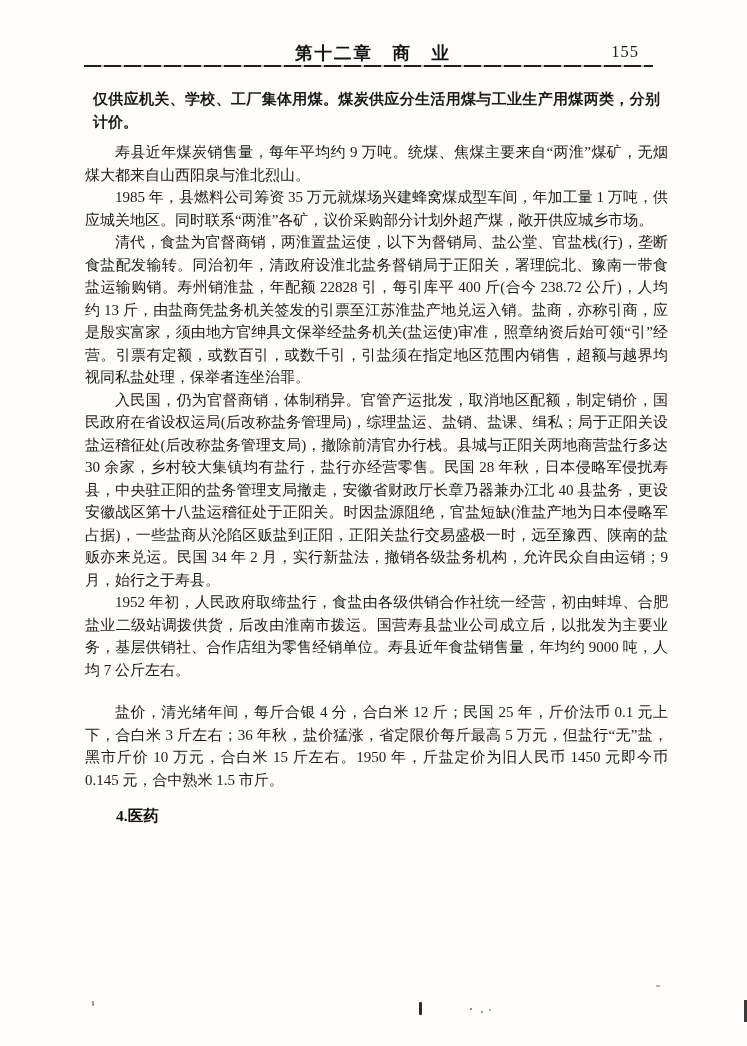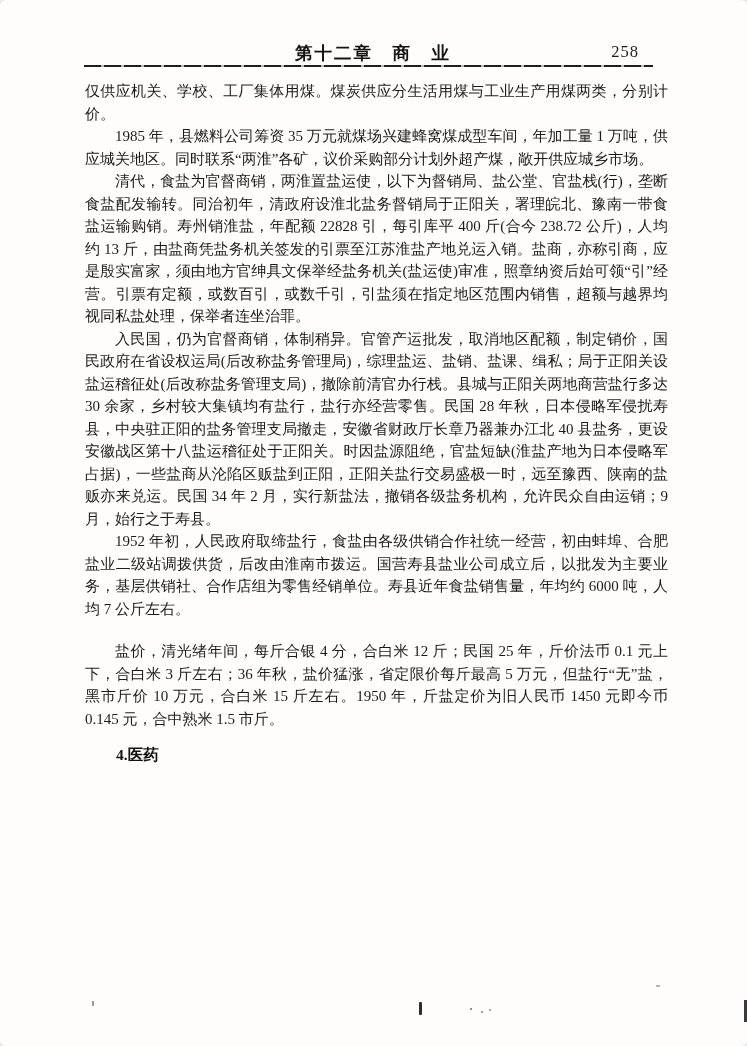--- a/index.html
+++ b/index.html
@@ -9,21 +9,20 @@
   }
   .page {
     position: relative;
     width: 747px;
     height: 1046px;
     margin: 0 auto;
     background: #fefdfb;
     overflow: hidden;
     font-family: "Liberation Serif", "DejaVu Serif", serif;
     color: #1a1a1a;
-    border-radius: 6px;
   }
   
   .running-header {
     position: absolute;
     top: 41px;
     left: 85px;
     width: 576px;
     height: 24px;
   }
   .chapter-title {
@@ -66,22 +65,23 @@
     font-size: 15px;
     line-height: 22.5px;
     text-align: justify;
     text-justify: inter-ideograph;
   }
   .para {
     margin: 0;
     text-indent: 2em;
   }
   .para-continuation {
-    margin: 0;
+    margin: 8px;
     text-indent: 0;
+    font-weight: bold;
   }
   .section-heading {
     margin: 14px 0 2px 0;
     font-size: 15.5px;
     font-weight: bold;
     text-indent: 2em;
     color: #111;
   }
   .gap-before {
     margin-top: 20px;
@@ -120,38 +120,39 @@
     background: #3a3a3a;
   }
 </style>
 </head>
 <body>
 
 <div class="page">
 
   <div class="running-header">
     <div class="chapter-title">第十二章　商　业</div>
-    <div class="page-number">258</div>
+    <div class="page-number">155</div>
   </div>
 
   <div class="header-rule"></div>
 
   <div class="page-body">
 
     <p class="para-continuation">仅供应机关、学校、工厂集体用煤。煤炭供应分生活用煤与工业生产用煤两类，分别计价。</p>
 
+    <p class="para">寿县近年煤炭销售量，每年平均约 9 万吨。统煤、焦煤主要来自“两淮”煤矿，无烟煤大都来自山西阳泉与淮北烈山。</p>
 
     <p class="para">1985 年，县燃料公司筹资 35 万元就煤场兴建蜂窝煤成型车间，年加工量 1 万吨，供应城关地区。同时联系“两淮”各矿，议价采购部分计划外超产煤，敞开供应城乡市场。</p>
 
 
     <p class="para">清代，食盐为官督商销，两淮置盐运使，以下为督销局、盐公堂、官盐栈(行)，垄断食盐配发输转。同治初年，清政府设淮北盐务督销局于正阳关，署理皖北、豫南一带食盐运输购销。寿州销淮盐，年配额 22828 引，每引库平 400 斤(合今 238.72 公斤)，人均约 13 斤，由盐商凭盐务机关签发的引票至江苏淮盐产地兑运入销。盐商，亦称引商，应是殷实富家，须由地方官绅具文保举经盐务机关(盐运使)审准，照章纳资后始可领“引”经营。引票有定额，或数百引，或数千引，引盐须在指定地区范围内销售，超额与越界均视同私盐处理，保举者连坐治罪。</p>
 
     <p class="para">入民国，仍为官督商销，体制稍异。官管产运批发，取消地区配额，制定销价，国民政府在省设权运局(后改称盐务管理局)，综理盐运、盐销、盐课、缉私；局于正阳关设盐运稽征处(后改称盐务管理支局)，撤除前清官办行栈。县城与正阳关两地商营盐行多达 30 余家，乡村较大集镇均有盐行，盐行亦经营零售。民国 28 年秋，日本侵略军侵扰寿县，中央驻正阳的盐务管理支局撤走，安徽省财政厅长章乃器兼办江北 40 县盐务，更设安徽战区第十八盐运稽征处于正阳关。时因盐源阻绝，官盐短缺(淮盐产地为日本侵略军占据)，一些盐商从沦陷区贩盐到正阳，正阳关盐行交易盛极一时，远至豫西、陕南的盐贩亦来兑运。民国 34 年 2 月，实行新盐法，撤销各级盐务机构，允许民众自由运销；9 月，始行之于寿县。</p>
 
-    <p class="para">1952 年初，人民政府取缔盐行，食盐由各级供销合作社统一经营，初由蚌埠、合肥盐业二级站调拨供货，后改由淮南市拨运。国营寿县盐业公司成立后，以批发为主要业务，基层供销社、合作店组为零售经销单位。寿县近年食盐销售量，年均约 6000 吨，人均 7 公斤左右。</p>
+    <p class="para">1952 年初，人民政府取缔盐行，食盐由各级供销合作社统一经营，初由蚌埠、合肥盐业二级站调拨供货，后改由淮南市拨运。国营寿县盐业公司成立后，以批发为主要业务，基层供销社、合作店组为零售经销单位。寿县近年食盐销售量，年均约 9000 吨，人均 7 公斤左右。</p>
 
     <p class="para gap-before">盐价，清光绪年间，每斤合银 4 分，合白米 12 斤；民国 25 年，斤价法币 0.1 元上下，合白米 3 斤左右；36 年秋，盐价猛涨，省定限价每斤最高 5 万元，但盐行“无”盐，黑市斤价 10 万元，合白米 15 斤左右。1950 年，斤盐定价为旧人民币 1450 元即今币 0.145 元，合中熟米 1.5 市斤。</p>
 
     <h3 class="section-heading">4.医药</h3>
 
 
 
   </div>
 
   <div class="scan-artifact artifact-speck-left"></div>

